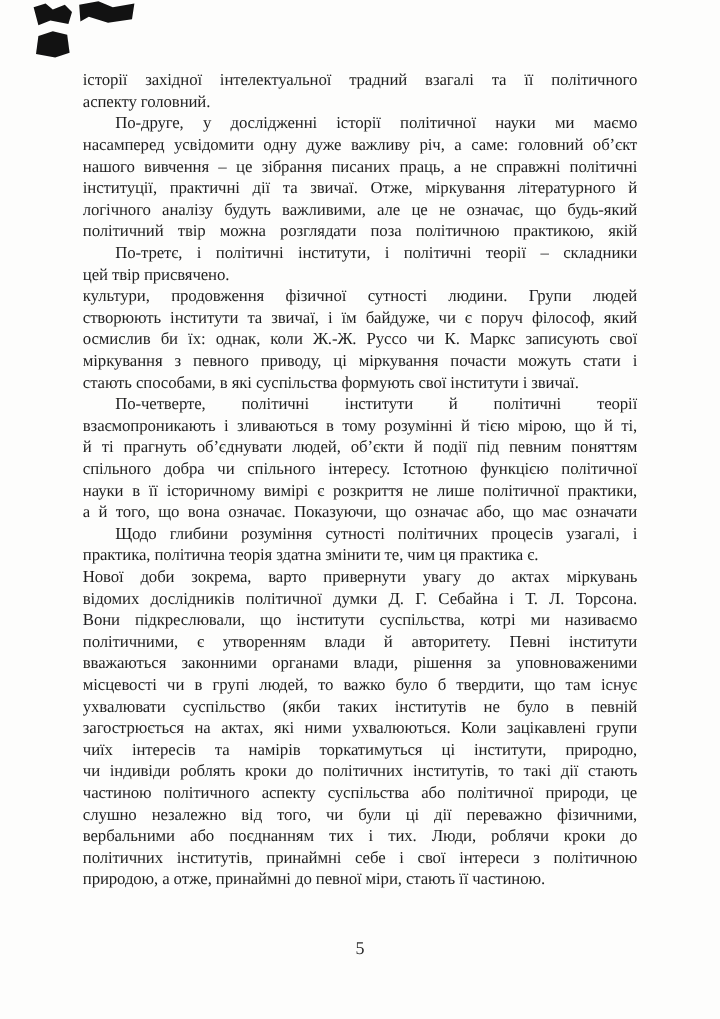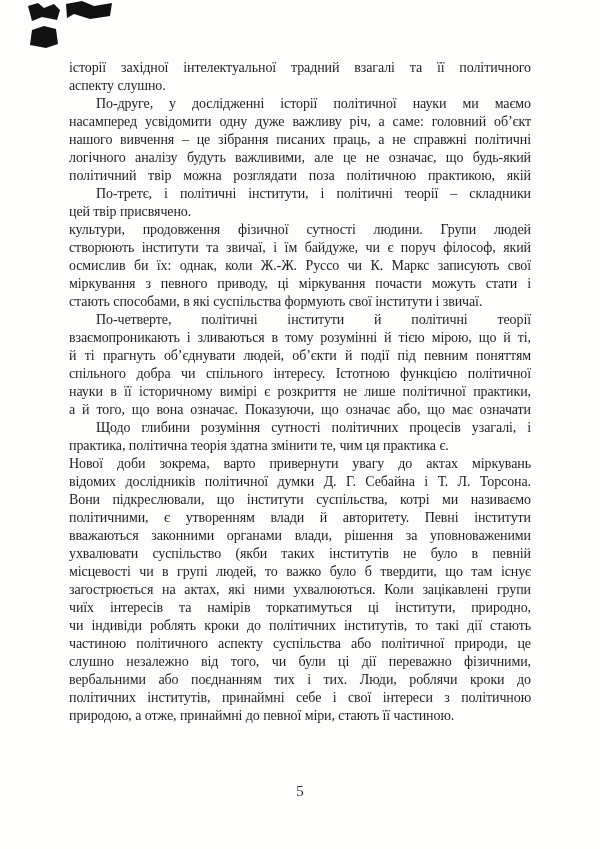--- a/index.html
+++ b/index.html
@@ -66,24 +66,25 @@
 <div class="page">
 
   <svg class="scan-marks" viewBox="0 0 92 52" xmlns="http://www.w3.org/2000/svg" aria-hidden="true">
     <polygon points="4,6 14,3 20,8 30,4 36,10 33,20 18,17 8,21" fill="#121212"></polygon>
     <polygon points="42,4 58,1 70,6 88,3 86,16 66,19 50,14 43,18" fill="#121212"></polygon>
     <polygon points="8,30 20,26 32,29 34,44 22,48 6,45" fill="#121212"></polygon>
   </svg>
 
   <div class="text-block">
       <div class="line">історії західної інтелектуальної традний взагалі та її політичного</div>
-      <div class="line last">аспекту слушно.</div>
+      <div class="line last">аспекту головний.</div>
       <div class="line indent">По-друге, у дослідженні історії політичної науки ми маємо</div>
       <div class="line">насамперед усвідомити одну дуже важливу річ, а саме: головний об’єкт</div>
       <div class="line">нашого вивчення – це зібрання писаних праць, а не справжні політичні</div>
+      <div class="line">інституції, практичні дії та звичаї. Отже, міркування літературного й</div>
       <div class="line">логічного аналізу будуть важливими, але це не означає, що будь-який</div>
       <div class="line">політичний твір можна розглядати поза політичною практикою, якій</div>
       <div class="line indent">По-третє, і політичні інститути, і політичні теорії – складники</div>
       <div class="line last">цей твір присвячено.</div>
       <div class="line">культури, продовження фізичної сутності людини. Групи людей</div>
       <div class="line">створюють інститути та звичаї, і їм байдуже, чи є поруч філософ, який</div>
       <div class="line">осмислив би їх: однак, коли Ж.-Ж. Руссо чи К. Маркс записують свої</div>
       <div class="line">міркування з певного приводу, ці міркування почасти можуть стати і</div>
       <div class="line last">стають способами, в які суспільства формують свої інститути і звичаї.</div>
       <div class="line indent">По-четверте, політичні інститути й політичні теорії</div>
@@ -92,22 +93,22 @@
       <div class="line">спільного добра чи спільного інтересу. Істотною функцією політичної</div>
       <div class="line">науки в її історичному вимірі є розкриття не лише політичної практики,</div>
       <div class="line">а й того, що вона означає. Показуючи, що означає або, що має означати</div>
       <div class="line indent">Щодо глибини розуміння сутності політичних процесів узагалі, і</div>
       <div class="line last">практика, політична теорія здатна змінити те, чим ця практика є.</div>
       <div class="line">Нової доби зокрема, варто привернути увагу до актах міркувань</div>
       <div class="line">відомих дослідників політичної думки Д. Г. Себайна і Т. Л. Торсона.</div>
       <div class="line">Вони підкреслювали, що інститути суспільства, котрі ми називаємо</div>
       <div class="line">політичними, є утворенням влади й авторитету. Певні інститути</div>
       <div class="line">вважаються законними органами влади, рішення за уповноваженими</div>
+      <div class="line">місцевості чи в групі людей, то важко було б твердити, що там існує</div>
       <div class="line">ухвалювати суспільство (якби таких інститутів не було в певній</div>
-      <div class="line">місцевості чи в групі людей, то важко було б твердити, що там існує</div>
       <div class="line">загострюється на актах, які ними ухвалюються. Коли зацікавлені групи</div>
       <div class="line">чиїх інтересів та намірів торкатимуться ці інститути, природно,</div>
       <div class="line">чи індивіди роблять кроки до політичних інститутів, то такі дії стають</div>
       <div class="line">частиною політичного аспекту суспільства або політичної природи, це</div>
       <div class="line">слушно незалежно від того, чи були ці дії переважно фізичними,</div>
       <div class="line">вербальними або поєднанням тих і тих. Люди, роблячи кроки до</div>
       <div class="line">політичних інститутів, принаймні себе і свої інтереси з політичною</div>
       <div class="line last">природою, а отже, принаймні до певної міри, стають її частиною.</div>
     </div>
 

